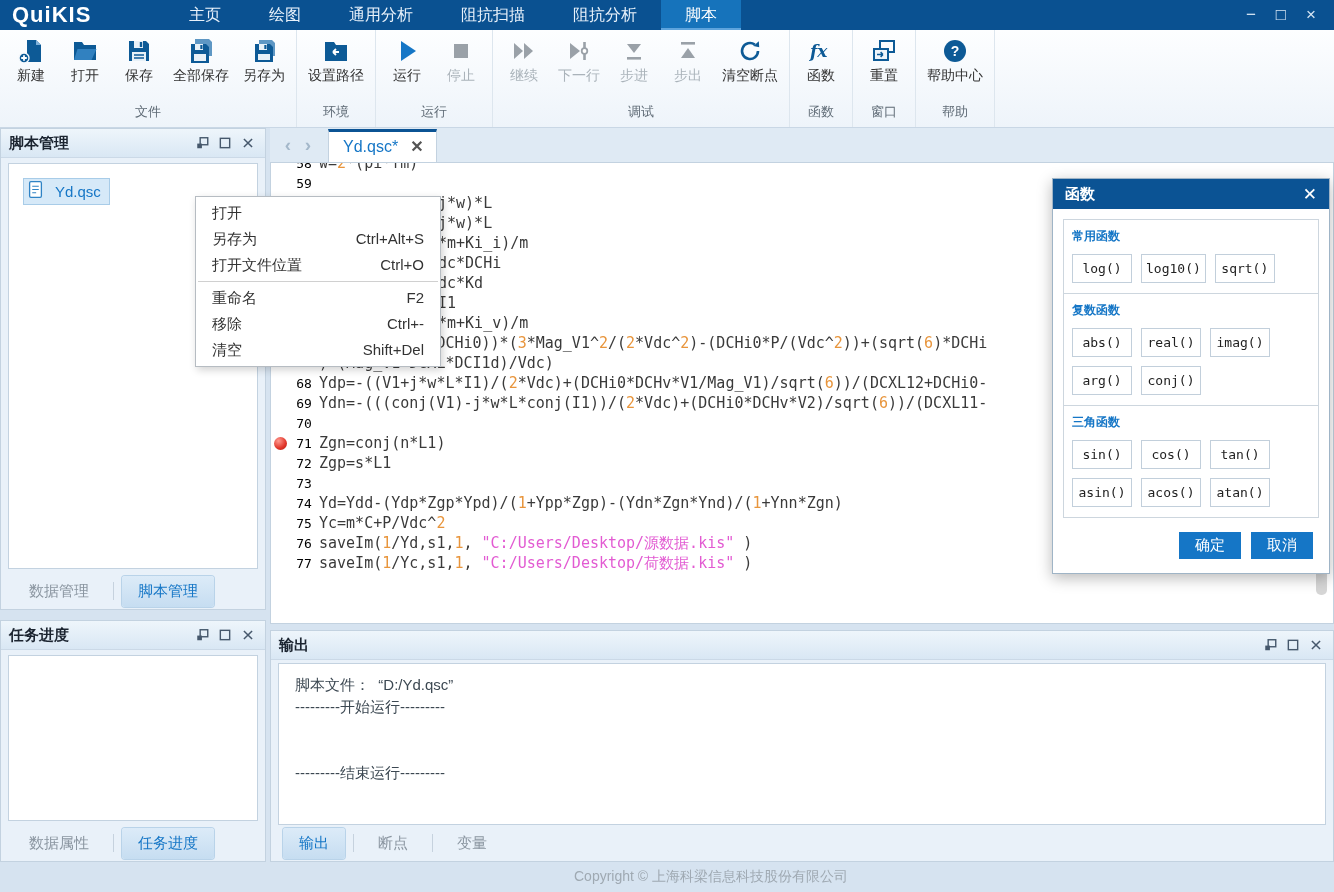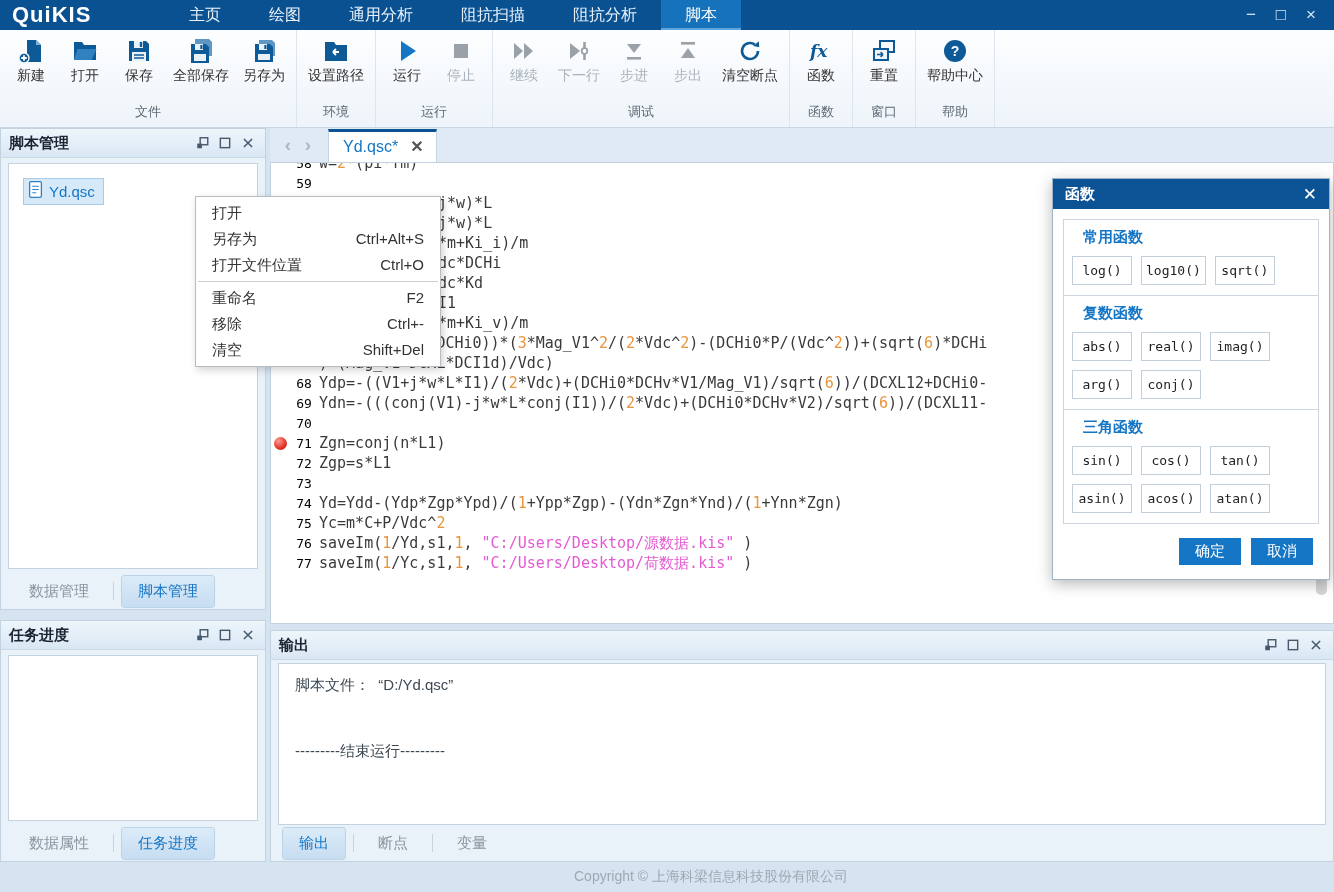--- a/index.html
+++ b/index.html
@@ -33,21 +33,21 @@
   .pctl{width:18px;height:17px;display:flex;align-items:center;justify-content:center;}
   .panel-body{position:absolute;left:7px;right:7px;top:34px;bottom:40px;background:#fff;border:1px solid #c3d2e0;}
   .panel-tabs{position:absolute;left:0;right:0;bottom:0;height:36px;display:flex;align-items:center;padding-left:12px;}
   .ptab{padding:6px 16px;font-size:15px;color:#8a95a0;border-radius:3px;}
   .ptab.active{background:linear-gradient(#dcebf8,#c6ddf1);color:#1576c6;box-shadow:0 0 0 1px #b9d3e9;}
   .ptab-sep{width:1px;height:18px;background:#c6d2de;margin:0 8px;}
 
   #script-panel{left:0;top:128px;width:266px;height:482px;}
   #task-panel{left:0;top:620px;width:266px;height:242px;}
 
-  .tree-item{display:inline-flex;align-items:center;gap:6px;margin:14px 0 0 14px;padding:2px 8px 2px 4px;background:#d6e9f8;border:1px solid #a8cce8;}
+  .tree-item{display:inline-flex;align-items:center;gap:12px;margin:14px 0 0 14px;padding:2px 8px 2px 4px;background:#d6e9f8;border:1px solid #a8cce8;}
   .tree-item .tname{font-size:15px;color:#1576c6;}
 
   
   #editor{position:absolute;left:270px;top:128px;width:1064px;height:496px;background:#dfeaf4;}
   .ed-tabs{height:34px;display:flex;align-items:flex-end;}
   .ed-nav{display:flex;align-items:center;height:34px;margin-left:8px;}
   .ed-nav span{font-size:19px;color:#a4b8ca;font-weight:bold;width:20px;text-align:center;}
   .ed-tab{margin-left:10px;background:#fff;border:1px solid #c3d2e0;border-bottom:none;border-top:3px solid #0b5394;padding:5px 12px 6px 14px;display:flex;gap:12px;align-items:center;font-size:16px;color:#1576c6;}
   .ed-tab .x{color:#555;font-size:16px;font-weight:bold;}
   .ed-code{position:absolute;left:0;right:0;top:34px;bottom:0;background:#fff;border:1px solid #c3d2e0;overflow:hidden;box-sizing:border-box;}
@@ -74,21 +74,21 @@
   .cm-div{height:1px;background:#d0d0d0;margin:3px 2px;}
 
   
   #fdlg{position:absolute;left:1052px;top:178px;width:278px;background:#fff;border:1px solid #9fb4c6;box-shadow:0 4px 14px rgba(0,0,0,.28);z-index:55;box-sizing:border-box;}
   .fd-head{height:30px;background:#0b5394;color:#fff;display:flex;align-items:center;padding:0 12px;font-size:15px;font-weight:bold;}
   .fd-x{margin-left:auto;font-size:17px;font-weight:normal;}
   .fd-body{padding:10px 10px 12px;}
   .fd-box{border:1px solid #cdd6de;}
   .fd-sec{padding:6px 8px 10px;border-bottom:1px solid #cdd6de;}
   .fd-sec:last-child{border-bottom:none;}
-  .fd-sec-title{color:#1576c6;font-weight:bold;font-size:15px;margin:2px 11px 9px;}
+  .fd-sec-title{color:#1576c6;font-weight:bold;font-size:12px;margin:2px 0 9px;}
   .fd-grid{display:flex;flex-wrap:wrap;gap:9px;}
   .fd-btn{min-width:60px;text-align:center;padding:6px 4px;border:1px solid #c2cfdb;background:#fff;font:13px "DejaVu Sans Mono",monospace;color:#222;box-sizing:border-box;}
   .fd-foot{display:flex;justify-content:flex-end;gap:10px;padding:14px 6px 2px;}
   .fd-foot div{width:62px;height:27px;background:#1576c6;color:#fff;font-size:15px;display:flex;align-items:center;justify-content:center;}
 
   
   #footer{position:absolute;left:0;top:862px;width:1334px;height:30px;display:flex;align-items:center;justify-content:center;font-size:14px;color:#9fa9b2;padding-left:44px;}
 </style>
 </head>
 <body>
@@ -513,20 +513,21 @@
           <span class="pctl">
             <svg width="14" height="14" viewBox="0 0 24 24" xmlns="http://www.w3.org/2000/svg">
               <path d="M5 5l14 14M19 5L5 19" stroke="#46586c" stroke-width="2.6"></path>
             </svg>
           </span>
         </div>
     </div>
     <div class="panel-body">
       <div class="out-lines">
           <div class="out-line">脚本文件：  “D:/Yd.qsc”</div>
+          <div class="out-line">---------开始运行---------</div>
           <div class="out-line"></div>
           <div class="out-line"></div>
           <div class="out-line">---------结束运行---------</div>
         </div>
     </div>
     <div class="panel-tabs">
         <div class="ptab active">输出</div>
         <span class="ptab-sep"></span>
         <div class="ptab">断点</div>
         <span class="ptab-sep"></span>

